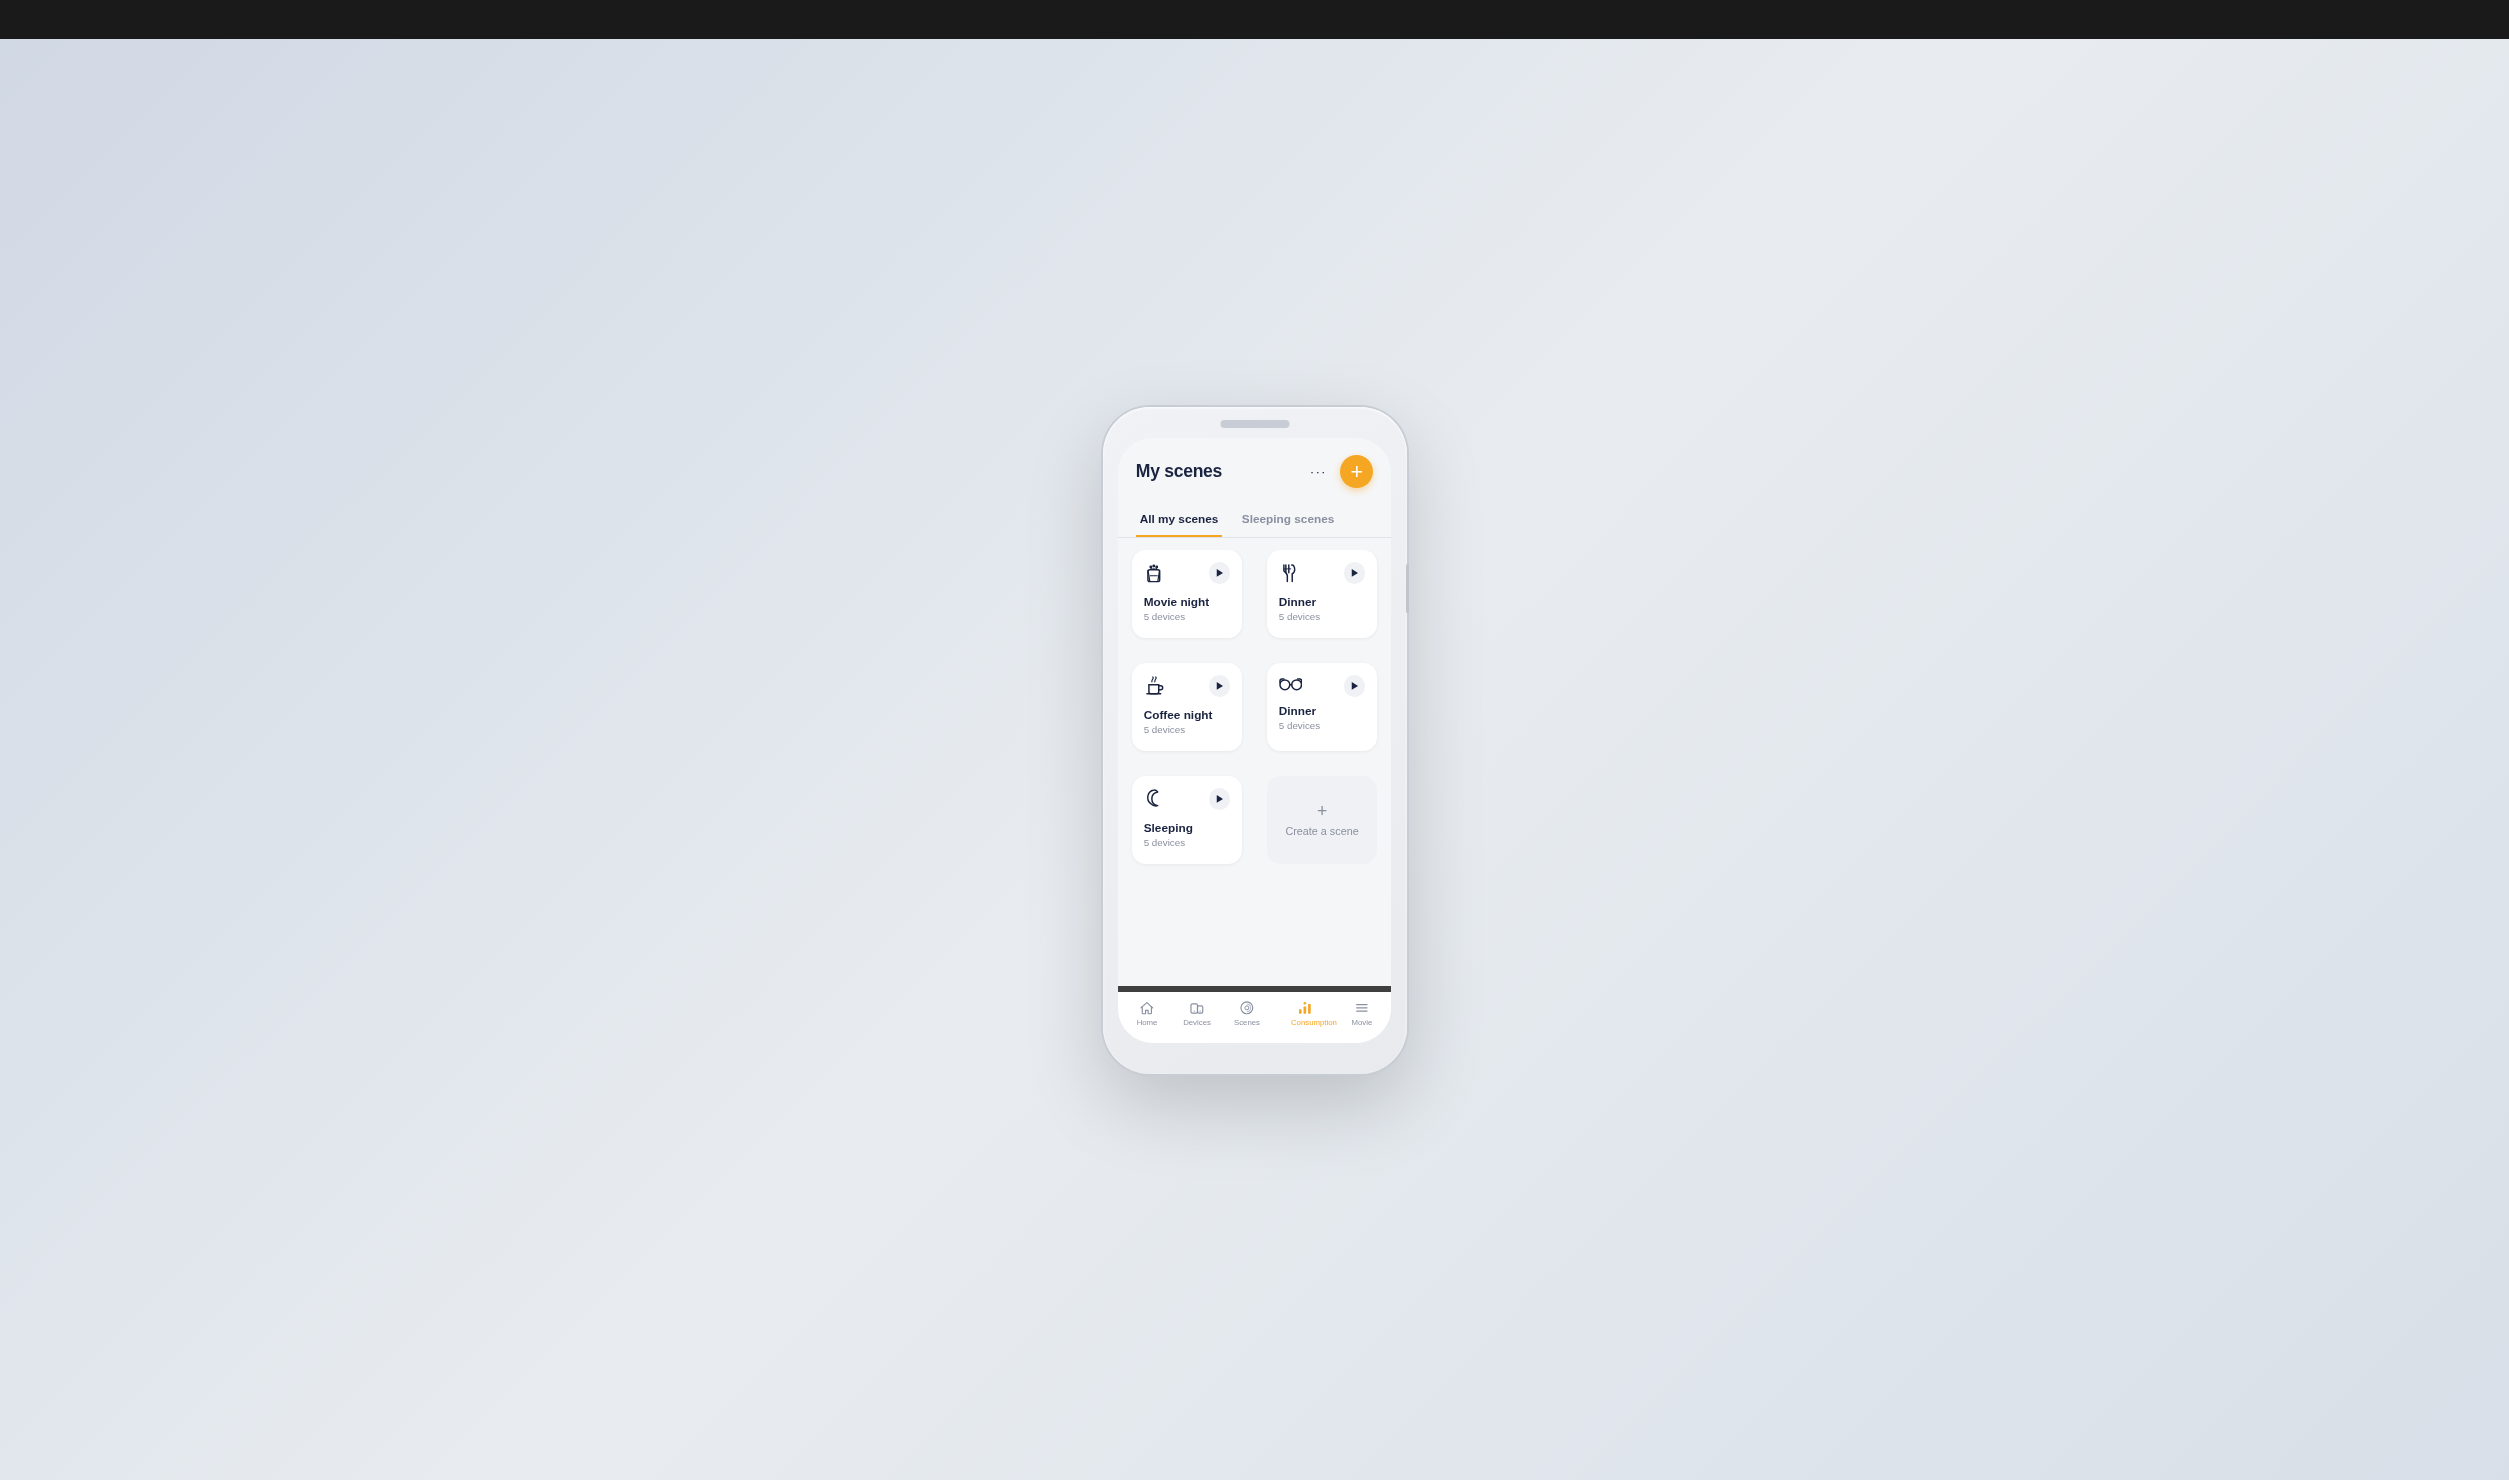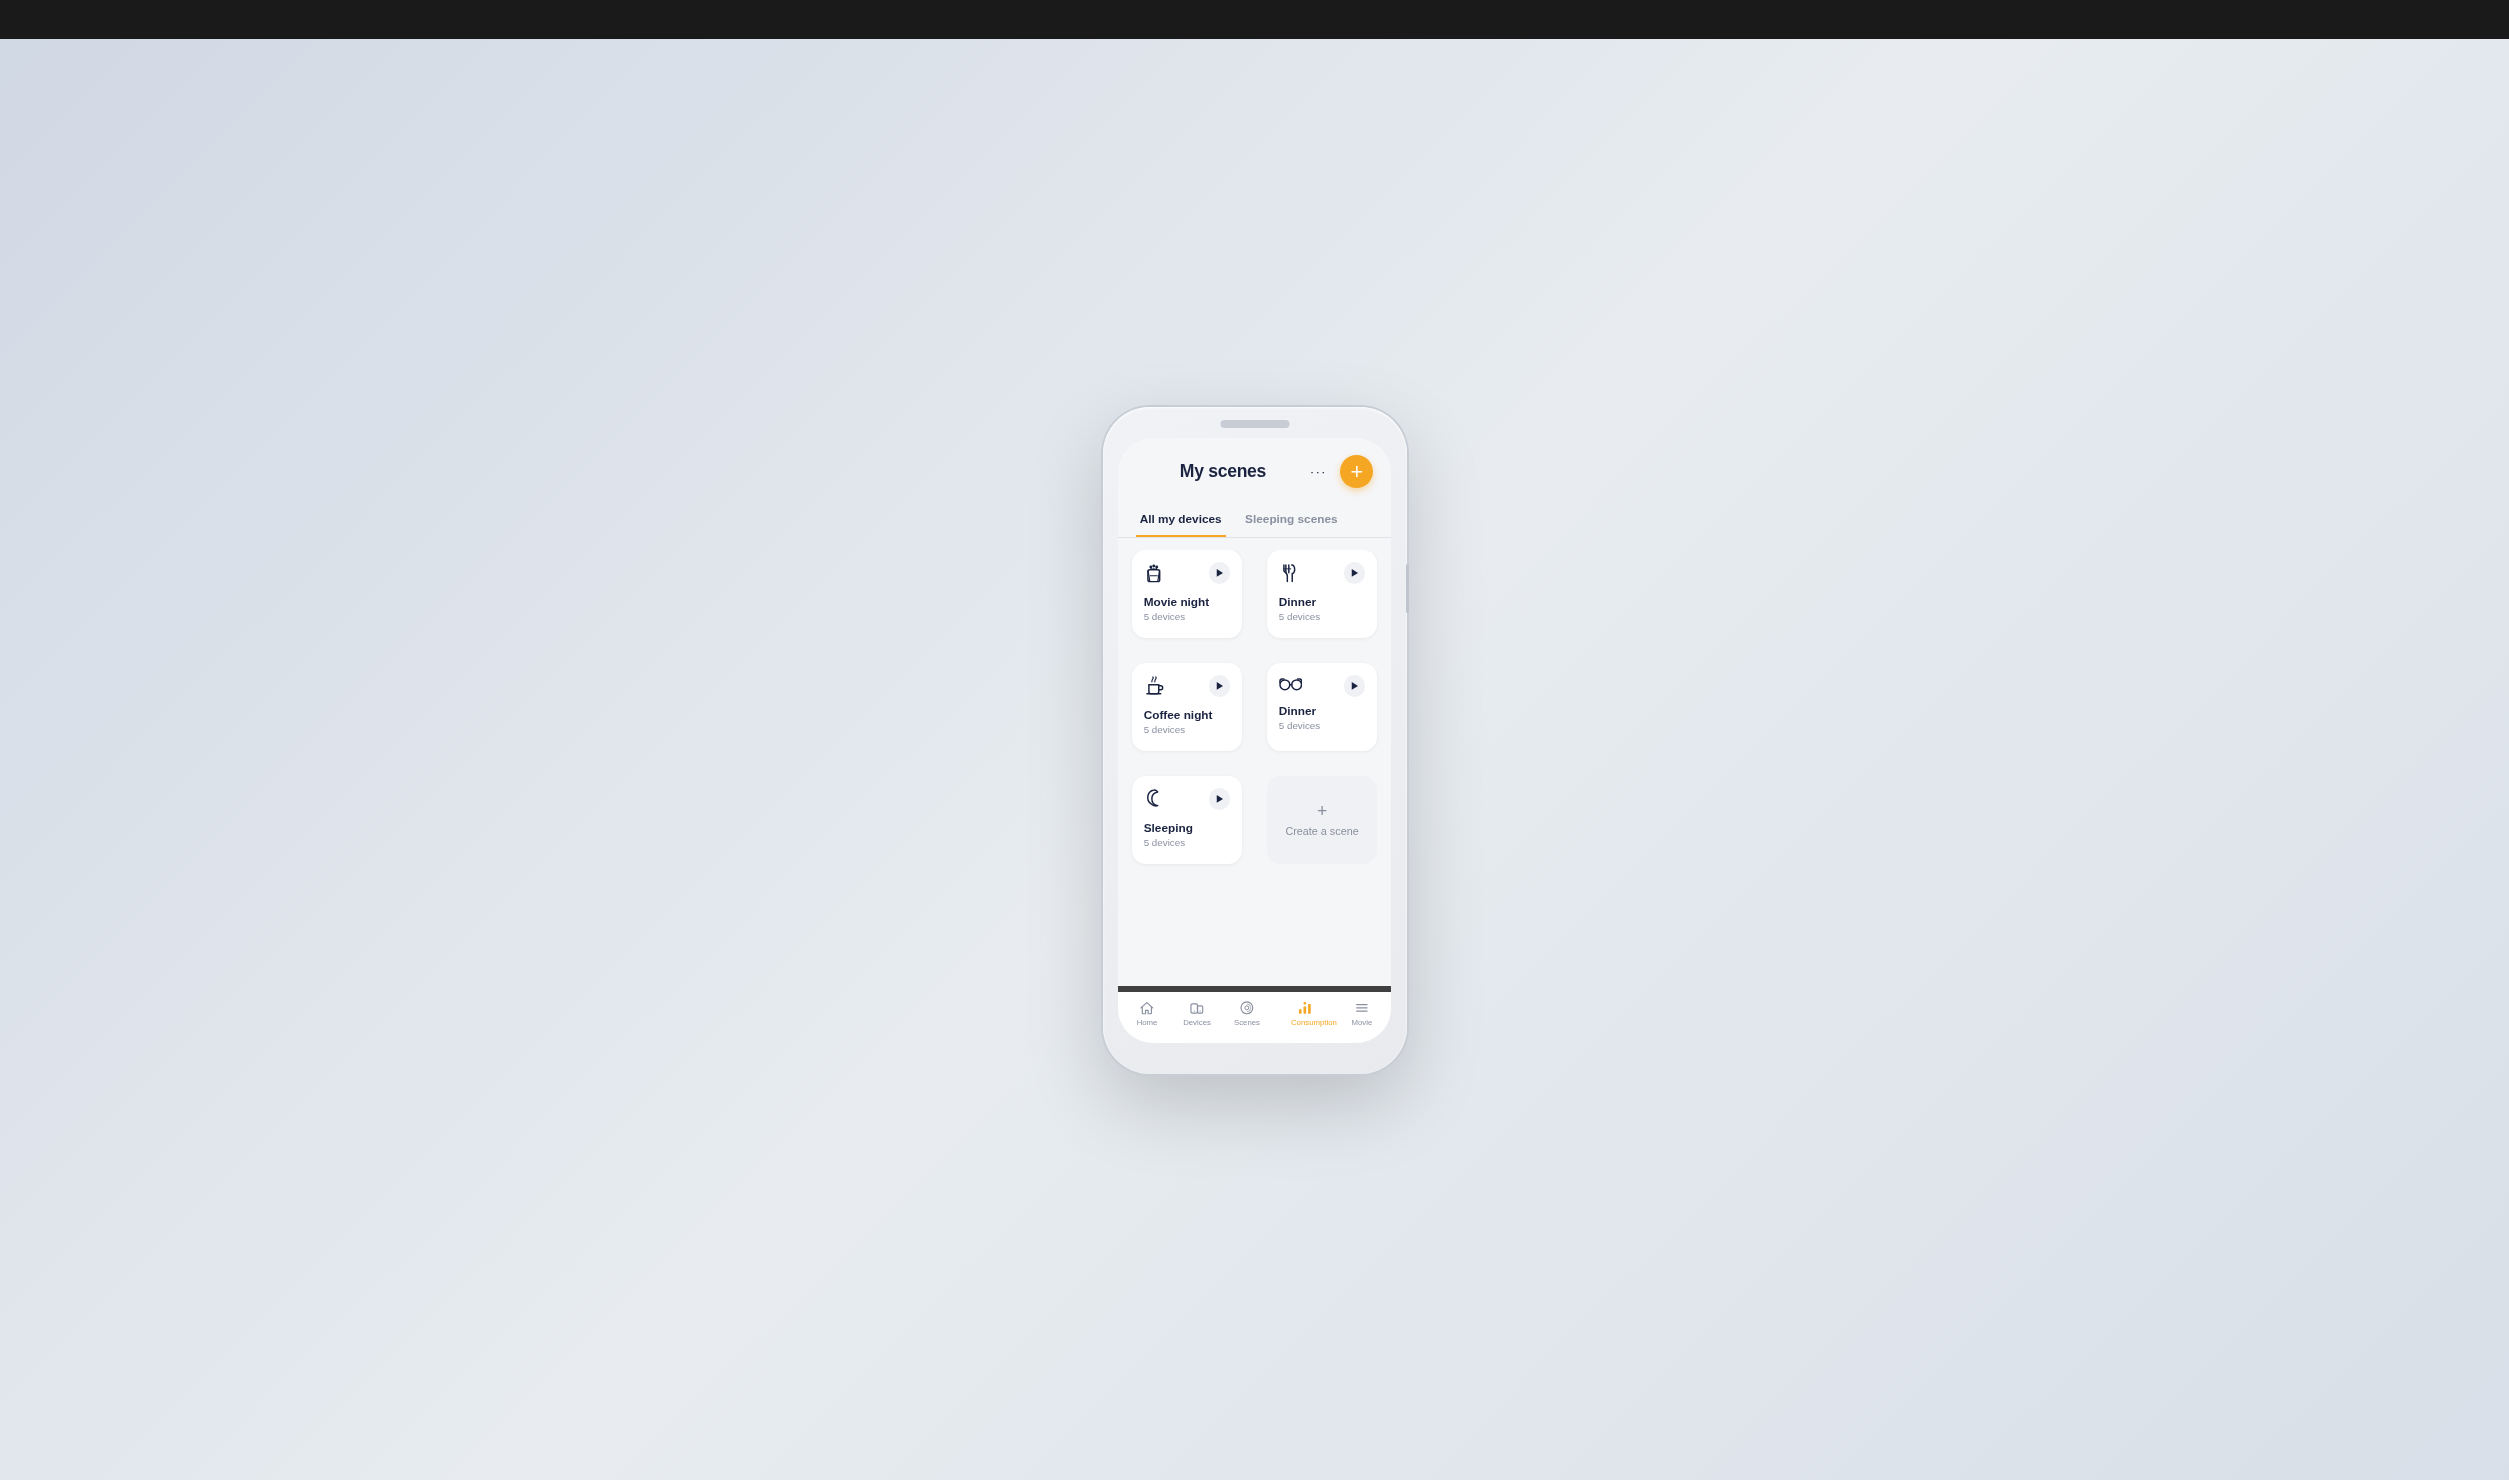--- a/index.html
+++ b/index.html
@@ -92,21 +92,20 @@
       align-items: center;
       justify-content: space-between;
       margin-bottom: 15.7px;
     }
 
     .page-title {
       font-size: 17.6px;
       font-weight: 700;
       color: #1a2340;
       letter-spacing: -0.3px;
-      margin-left: 44px;
     }
 
     .header-actions {
       display: flex;
       align-items: center;
       gap: 9.8px;
     }
 
     .more-button {
       background: none;
@@ -316,21 +315,21 @@
       <div class="header-row">
         <span class="page-title">My scenes</span>
         <div class="header-actions">
           <button class="more-button">···</button>
           <button class="add-button">+</button>
         </div>
       </div>
 
       <div class="tabs-row">
         <div class="tab active">
-          <span>All my devices</span>
+          <span>All my scenes</span>
         </div>
         <div class="tab">
           <span>Sleeping scenes</span>
         </div>
       </div>
     </div>
 
     <div class="tab-divider"></div>
 
     <div class="screen-content">

